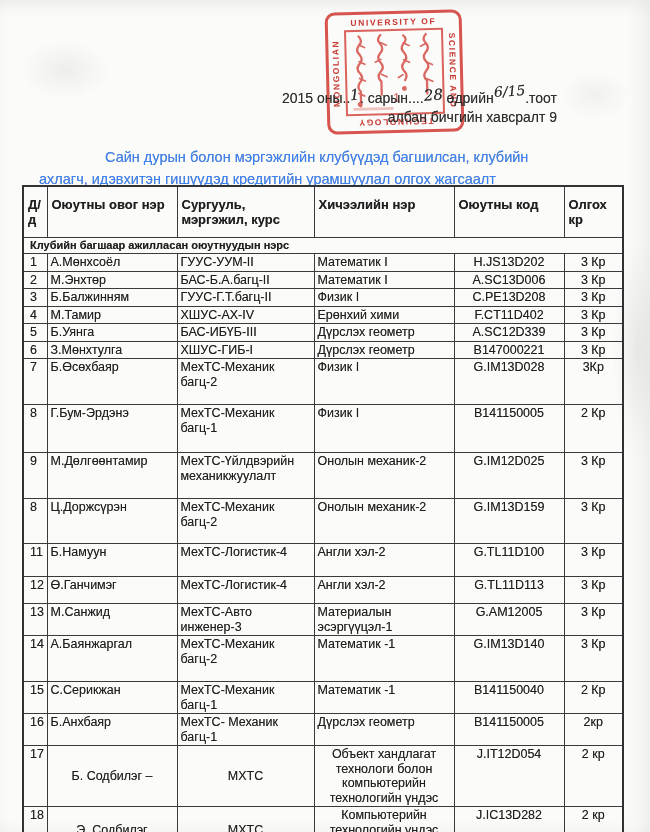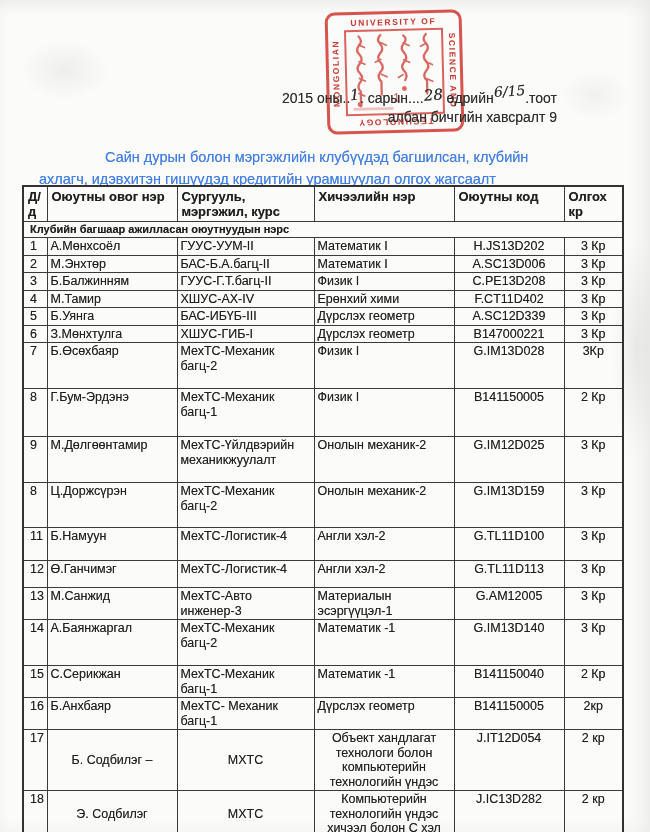--- a/index.html
+++ b/index.html
@@ -44,21 +44,21 @@
     font-size:14.5px;line-height:21.5px;text-indent:66px;color:#3b82f6;
     text-shadow:0 0 .5px rgba(0,0,0,.4);}
 
   
   table.credits{position:absolute;left:22px;top:185px;width:600px;
     border-collapse:collapse;table-layout:fixed;
     border:2px solid #323232;}
   th,td{border:1.5px solid #3a3a3a;overflow:hidden;}
   thead tr{height:35px;}
   th{font-size:13px;font-weight:bold;text-align:left;vertical-align:top;
-    padding:2px 4px;color:#1f1f1f;text-shadow:0 0 .4px rgba(0,0,0,.5);}
+    padding:10px 4px;color:#1f1f1f;text-shadow:0 0 .4px rgba(0,0,0,.5);}
   th.justify{text-align:justify;}
   td{font-size:12.5px;line-height:14.5px;padding:1px 3px;vertical-align:top;
     color:#1f1f1f;text-shadow:0 0 .4px rgba(0,0,0,.5);}
   tr.section td{font-weight:bold;font-size:11px;padding:0 4px;}
   #tbody td:nth-child(1){padding-left:6px;}
   #tbody td:nth-child(5){text-align:center;}
   #tbody td:nth-child(6){text-align:center;}
   #tbody tr:nth-child(1){height:16px;}
   #tbody tr:nth-child(n+2):nth-child(-n+7){height:16px;}
   #tbody tr:nth-child(8){height:46px;}

